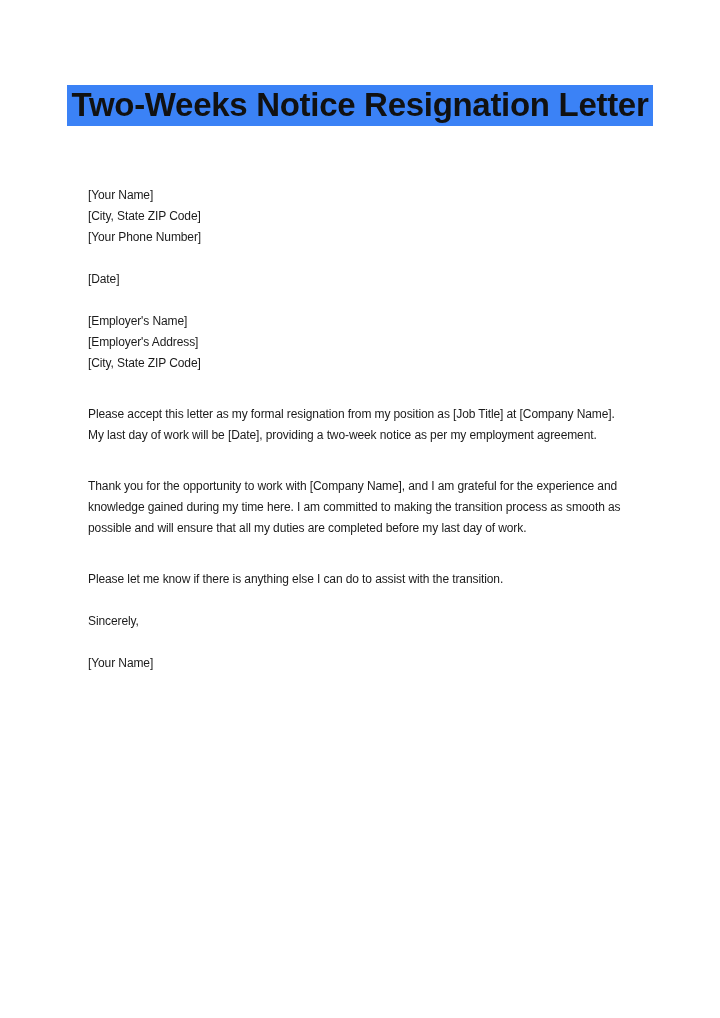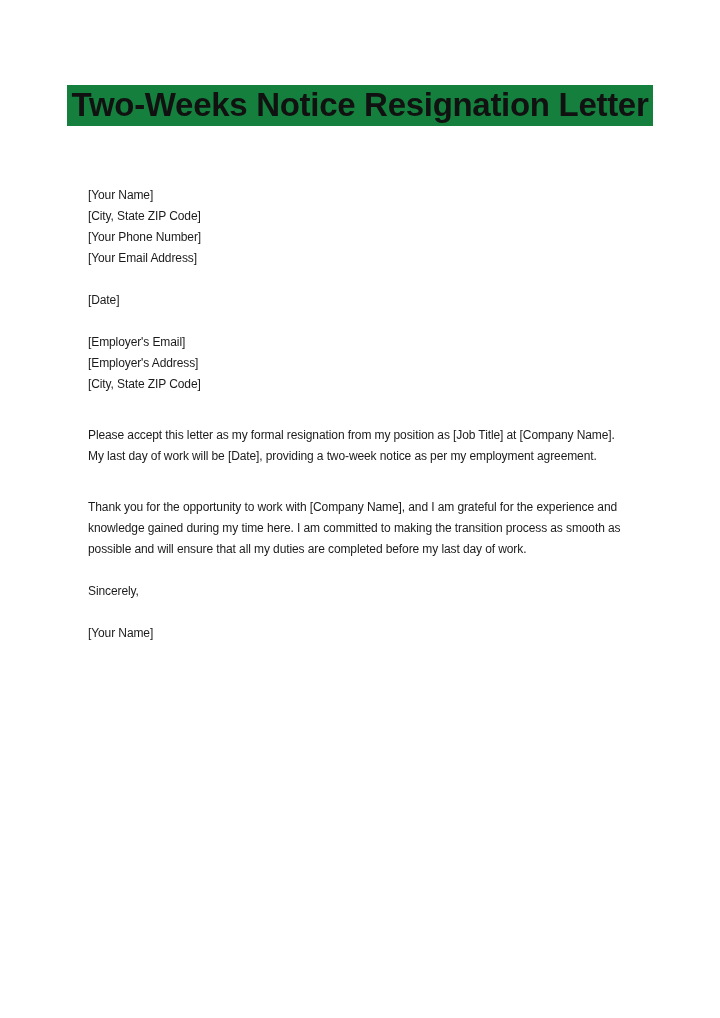--- a/index.html
+++ b/index.html
@@ -42,45 +42,45 @@
   .block { margin-bottom: 21px; }
   .line { display: block; }
   p.para { margin-bottom: 21px; margin-top: 30px; }
 </style>
 </head>
 <body>
 
 <div class="page" style="color: rgb(27, 27, 27);">
 
   <h1 class="title">
-    <span class="highlight" style="background: #15803d;">Two-Weeks Notice Resignation Letter</span>
+    <span class="highlight" style="background: #3b82f6;">Two-Weeks Notice Resignation Letter</span>
   </h1>
 
   <div class="letter-body">
 
     <div class="block">
       <span class="line">[Your Name]</span>
       <span class="line">[City, State ZIP Code]</span>
       <span class="line">[Your Phone Number]</span>
-      <span class="line">[Your Email Address]</span>
     </div>
 
     <div class="block">
       <span class="line">[Date]</span>
     </div>
 
     <div class="block">
-      <span class="line">[Employer's Email]</span>
+      <span class="line">[Employer's Name]</span>
       <span class="line">[Employer's Address]</span>
       <span class="line">[City, State ZIP Code]</span>
     </div>
 
 
     <p class="para">Please accept this letter as my formal resignation from my position as [Job Title] at [Company Name]. My last day of work will be [Date], providing a two-week notice as per my employment agreement.</p>
     <p class="para">Thank you for the opportunity to work with [Company Name], and I am grateful for the experience and knowledge gained during my time here. I am committed to making the transition process as smooth as possible and will ensure that all my duties are completed before my last day of work.</p>
+    <p class="para">Please let me know if there is anything else I can do to assist with the transition.</p>
 
     <div class="block">
       <span class="line">Sincerely,</span>
     </div>
 
     <div class="block">
       <span class="line">[Your Name]</span>
     </div>
 
   </div>

